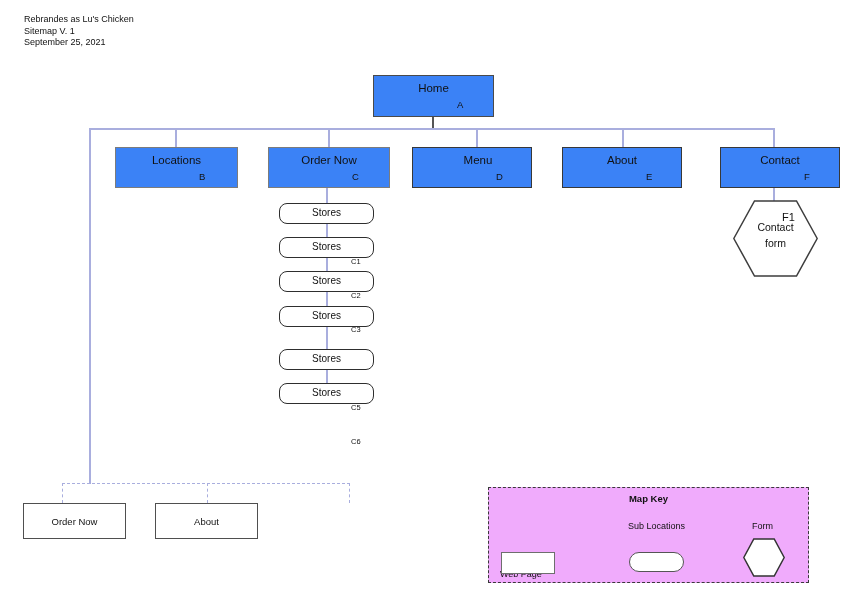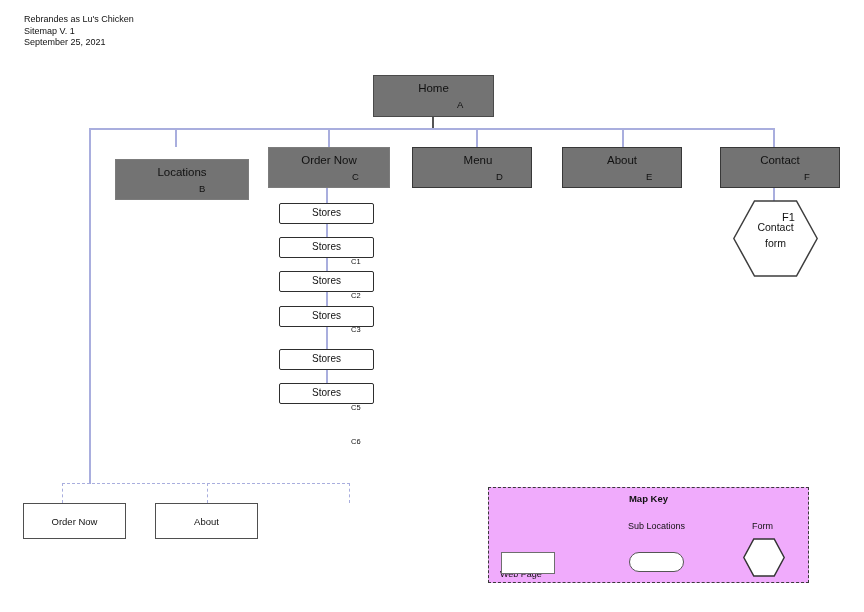--- a/index.html
+++ b/index.html
@@ -8,29 +8,29 @@
     font-family:"Liberation Sans",sans-serif;color:#111111;
   }
   
   .vline,.hline{position:absolute;background:#a9aede;}
   .vline{width:1.5px;}
   .hline{height:1.5px;}
   .vline.dark{background:#555555;}
   .dash-h{position:absolute;border-top:1.5px dashed #a9aede;height:0;}
   .dash-v{position:absolute;border-left:1.5px dashed #a9aede;width:0;}
   
-  .box{position:absolute;background:#737373;border:1.5px solid #4a4a4a;box-sizing:border-box;}
+  .box{position:absolute;background:#3b82f6;border:1.5px solid #4a4a4a;box-sizing:border-box;}
   .box .title{display:block;margin-top:6px;text-align:center;font-size:11.5px;line-height:13px;}
   .box .title.left{text-align:center;padding-left:12px;}
   .box .code{position:absolute;left:83px;top:23px;font-size:9.5px;}
   .box.gray{border-color:#7c7c7c;}
   .box.dark{border-color:#383838;}
   
   .pill{position:absolute;left:279px;width:95px;height:21px;background:#ffffff;
-        border:1.5px solid #2e2e2e;border-radius:2px;box-sizing:border-box;}
+        border:1.5px solid #2e2e2e;border-radius:8px;box-sizing:border-box;}
   .pill .title{display:block;text-align:center;font-size:10px;margin-top:3px;}
   .pill .code{position:absolute;left:71px;top:8.5px;font-size:7.5px;margin-top:44px;}
   
   .hex-wrap{position:absolute;}
   .hex-wrap svg{position:absolute;left:0;top:0;}
   .hex-code{position:absolute;left:49px;top:11px;font-size:11px;}
   .hex-line{position:absolute;left:0;width:100%;text-align:center;font-size:10.5px;}
   
   .ext-box{position:absolute;top:503px;height:36px;background:#ffffff;border:1.5px solid #4f4f4f;
            box-sizing:border-box;display:flex;align-items:center;justify-content:center;font-size:9.5px;}
@@ -71,21 +71,21 @@
   <div class="dash-h" style="left:62px;top:483px;width:288px;"></div>
   <div class="dash-v" style="left:62px;top:483px;height:20px;"></div>
   <div class="dash-v" style="left:207px;top:483px;height:20px;"></div>
   <div class="dash-v" style="left:349px;top:483px;height:20px;"></div>
 
   <div class="box" style="left:373px;top:75px;width:121px;height:42px;">
     <span class="title">Home</span>
     <span class="code">A</span>
   </div>
 
-  <div class="box gray" style="left:115px;top:159px;width:134px;height:41px;">
+  <div class="box gray" style="left:115px;top:147px;width:123px;height:41px;">
     <span class="title">Locations</span>
     <span class="code">B</span>
   </div>
   <div class="box gray" style="left:268px;top:147px;width:122px;height:41px;">
     <span class="title">Order Now</span>
     <span class="code">C</span>
   </div>
   <div class="box dark" style="left:412px;top:147px;width:120px;height:41px;">
     <span class="title left">Menu</span>
     <span class="code">D</span>

